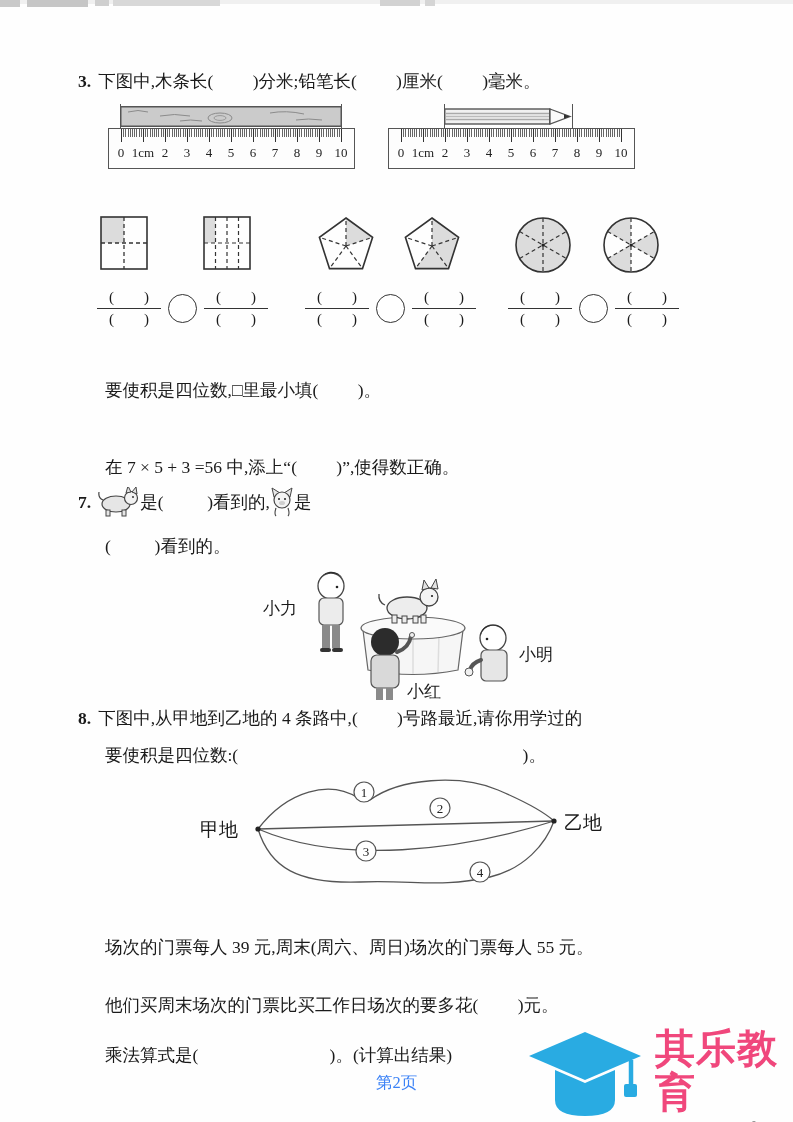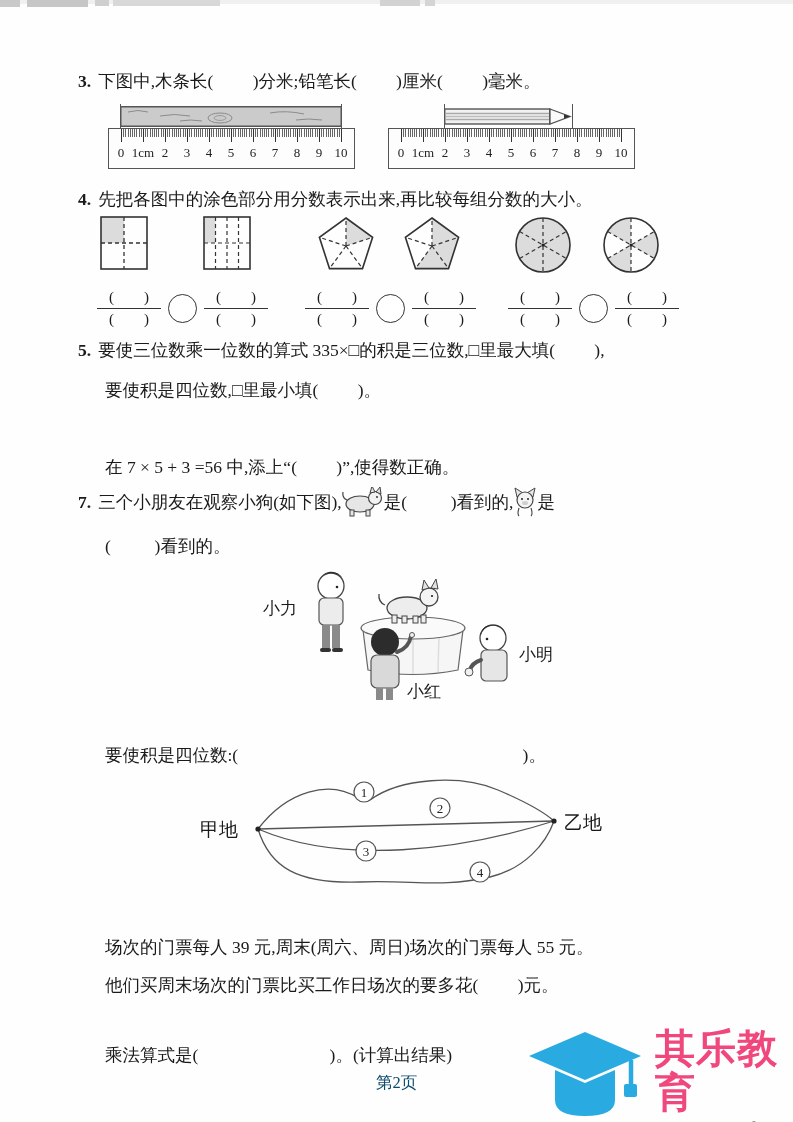--- a/index.html
+++ b/index.html
@@ -21,21 +21,21 @@
   
   .fgroup{display:flex;align-items:center;gap:7px;}
   .frac{display:flex;flex-direction:column;align-items:center;}
   .fb{font-size:15px;white-space:pre;line-height:19px;}
   .fline{width:64px;border-top:1.6px solid #333;margin:1px 0;}
   .cmp{width:27px;height:27px;border:1.6px solid #333;border-radius:50%;background:#fff;}
   
   .q7line{display:flex;align-items:center;white-space:pre;font-size:17.5px;}
   .ilabel{font-size:17px;fill:#1a1a1a;font-family:"Liberation Serif",serif;}
   
-  .footer{font-size:16.5px;color:#0c4a6e;}
+  .footer{font-size:16.5px;color:#3b82f6;}
   .logo{display:flex;align-items:flex-start;gap:10px;}
   .brand{font-size:40px;font-weight:bold;color:#f0477c;letter-spacing:1px;line-height:44px;
          font-family:"Liberation Sans","DejaVu Sans",sans-serif;}
   .url{font-size:21px;font-weight:bold;color:#9a9a9a;text-align:right;margin-top:3px;
        font-family:"Liberation Sans","DejaVu Sans",sans-serif;}
   svg text{font-family:"Liberation Serif",serif;}
 </style>
 </head>
 <body>
 
@@ -98,21 +98,20 @@
       <span class="rnum" style="left:100px">4</span>
       <span class="rnum" style="left:122px">5</span>
       <span class="rnum" style="left:144px">6</span>
       <span class="rnum" style="left:166px">7</span>
       <span class="rnum" style="left:188px">8</span>
       <span class="rnum" style="left:210px">9</span>
       <span class="rnum" style="left:232px">10</span>
     </div>
   </div>
 
-  <div class="abs qline" style="left:78px;top:186px"><b class="qno">4.</b><span>先把各图中的涂色部分用分数表示出来,再比较每组分数的大小。</span></div>
 
   <svg class="abs" style="left:100px;top:216px" width="48" height="54">
     <rect x="1" y="1" width="23" height="26" fill="#dcdcdc"></rect>
     <rect x="1" y="1" width="46" height="52" fill="none" stroke="#333" stroke-width="1.6"></rect>
     <line x1="24" y1="1" x2="24" y2="53" stroke="#333" stroke-width="1.3" stroke-dasharray="4,3"></line>
     <line x1="1" y1="27" x2="47" y2="27" stroke="#333" stroke-width="1.3" stroke-dasharray="4,3"></line>
   </svg>
   <svg class="abs" style="left:203px;top:216px" width="48" height="54">
     <rect x="1" y="1" width="11.5" height="26" fill="#dcdcdc"></rect>
     <rect x="1" y="1" width="46" height="52" fill="none" stroke="#333" stroke-width="1.6"></rect>
@@ -202,26 +201,25 @@
         <span class="fb">(        )</span>
       </div>
     <div class="cmp"></div>
     <div class="frac">
         <span class="fb">(        )</span>
         <div class="fline"></div>
         <span class="fb">(        )</span>
       </div>
   </div>
 
-  <div class="abs qline" style="left:78px;top:337px"><b class="qno">5.</b><span>要使三位数乘一位数的算式 335×□的积是三位数,□里最大填(         ),</span></div>
   <div class="abs qline" style="left:105px;top:377px"><span>要使积是四位数,□里最小填(         )。</span></div>
 
   <div class="abs qline" style="left:105px;top:454px"><span>在 7 × 5 + 3 =56 中,添上“(         )”,使得数正确。</span></div>
 
-  <div class="abs q7line" style="left:78px;top:487px"><b class="qno">7.</b><span>三个小朋友在观察小狗(如下图),</span><svg width="42" height="30">
+  <div class="abs q7line" style="left:78px;top:487px"><b class="qno">7.</b><svg width="42" height="30">
       <ellipse cx="18" cy="17" rx="14" ry="8" fill="#e6e6e6" stroke="#444" stroke-width="1.2"></ellipse>
       <circle cx="33" cy="11" r="6.5" fill="#f2f2f2" stroke="#444" stroke-width="1.2"></circle>
       <polygon points="28,6 30,-1 33,5" fill="#e0e0e0" stroke="#444" stroke-width="1"></polygon>
       <polygon points="34,5 38,0 39,7" fill="#e0e0e0" stroke="#444" stroke-width="1"></polygon>
       <circle cx="35" cy="10" r="0.9" fill="#222"></circle>
       <rect x="8" y="23" width="4" height="6" fill="#e6e6e6" stroke="#444" stroke-width="1"></rect>
       <rect x="24" y="23" width="4" height="6" fill="#e6e6e6" stroke="#444" stroke-width="1"></rect>
       <path d="M5,13 q-5,-2 -4,-8" fill="none" stroke="#444" stroke-width="1.2"></path>
     </svg><span>是(          )看到的,</span><svg width="24" height="30">
       <polygon points="4,10 2,1 10,6" fill="#e8e8e8" stroke="#444" stroke-width="1"></polygon>
@@ -276,20 +274,21 @@
       <circle cx="258" cy="82" r="13" fill="#ffffff" stroke="#444" stroke-width="1.3"></circle>
       <path d="M245.5,80 q1,-11 12.5,-11 q10,0 12.5,9 a13,13 0 0 0 -25,2 z" fill="#2c2c2c"></path>
       <circle cx="252" cy="83" r="1.3" fill="#222"></circle>
       <rect x="246" y="94" width="26" height="31" rx="5" fill="#e6e6e6" stroke="#555" stroke-width="1.2"></rect>
       <path d="M246,104 q-9,3 -11,10" fill="none" stroke="#555" stroke-width="4" stroke-linecap="round"></path>
       <circle cx="234" cy="116" r="4" fill="#f0f0f0" stroke="#555" stroke-width="1"></circle>
     </g>
     <text x="284" y="104" class="ilabel">小明</text>
   </svg>
 
+  <div class="abs qline" style="left:78px;top:705px"><b class="qno">8.</b><span>下图中,从甲地到乙地的 4 条路中,(         )号路最近,请你用学过的</span></div>
   <div class="abs qline" style="left:105px;top:742px"><span>要使积是四位数:(                                                                 )。</span></div>
 
   <svg class="abs" style="left:192px;top:772px" width="420" height="118">
     <text x="8" y="64" font-size="19" fill="#1a1a1a">甲地</text>
     <text x="372" y="57" font-size="19" fill="#1a1a1a">乙地</text>
     <g>
       <path d="M66,57 C96,18 138,8 166,26 C170,29 174,30 178,28 C208,6 268,2 306,18 C334,30 352,40 362,49" fill="none" stroke="#555" stroke-width="1.3"></path>
     </g>
     <g>
       <line x1="66" y1="57" x2="362" y2="49" stroke="#555" stroke-width="1.4"></line>
@@ -314,21 +313,21 @@
       <circle cx="174" cy="79" r="10" fill="#fff" stroke="#555" stroke-width="1.2"></circle>
       <text x="174" y="84" text-anchor="middle" font-size="13" fill="#222">3</text>
     </g>
     <g>
       <circle cx="288" cy="100" r="10" fill="#fff" stroke="#555" stroke-width="1.2"></circle>
       <text x="288" y="105" text-anchor="middle" font-size="13" fill="#222">4</text>
     </g>
   </svg>
 
   <div class="abs qline" style="left:105px;top:934px"><span>场次的门票每人 39 元,周末(周六、周日)场次的门票每人 55 元。</span></div>
-  <div class="abs qline" style="left:105px;top:972px"><span>他们买周末场次的门票比买工作日场次的要多花(         )元。</span></div>
+  <div class="abs qline" style="left:105px;top:992px"><span>他们买周末场次的门票比买工作日场次的要多花(         )元。</span></div>
 
   <div class="abs qline" style="left:105px;top:1042px"><span>乘法算式是(                              )。(计算出结果)</span></div>
 
   <div class="abs footer" style="left:50%;top:1072px;transform:translateX(-50%);">第2页</div>
 
   <div class="abs logo" style="left:527px;top:1026px;">
     <svg width="118" height="96">
       <polygon points="58,6 114,30 58,54 2,30" fill="#29abe2"></polygon>
       <path d="M28,44 L28,74 Q28,90 58,90 Q88,90 88,74 L88,44 L58,57 Z" fill="#29abe2"></path>
       <line x1="104" y1="34" x2="104" y2="58" stroke="#29abe2" stroke-width="4.5"></line>

